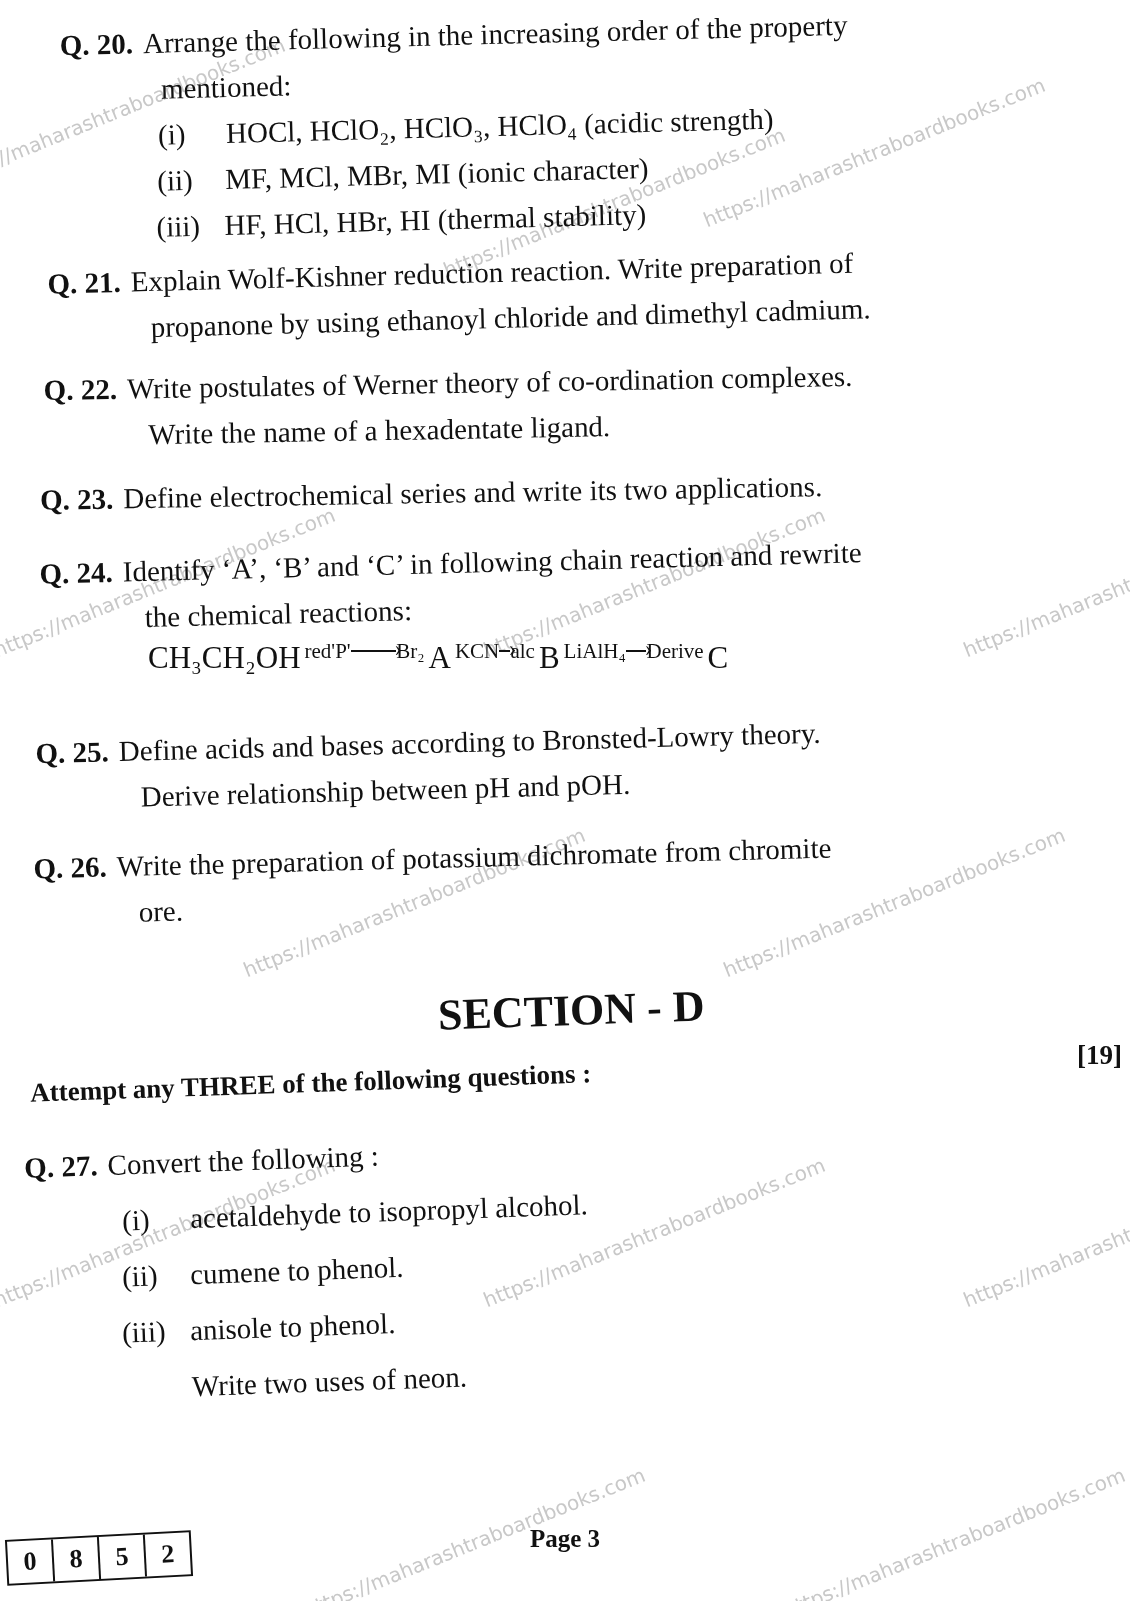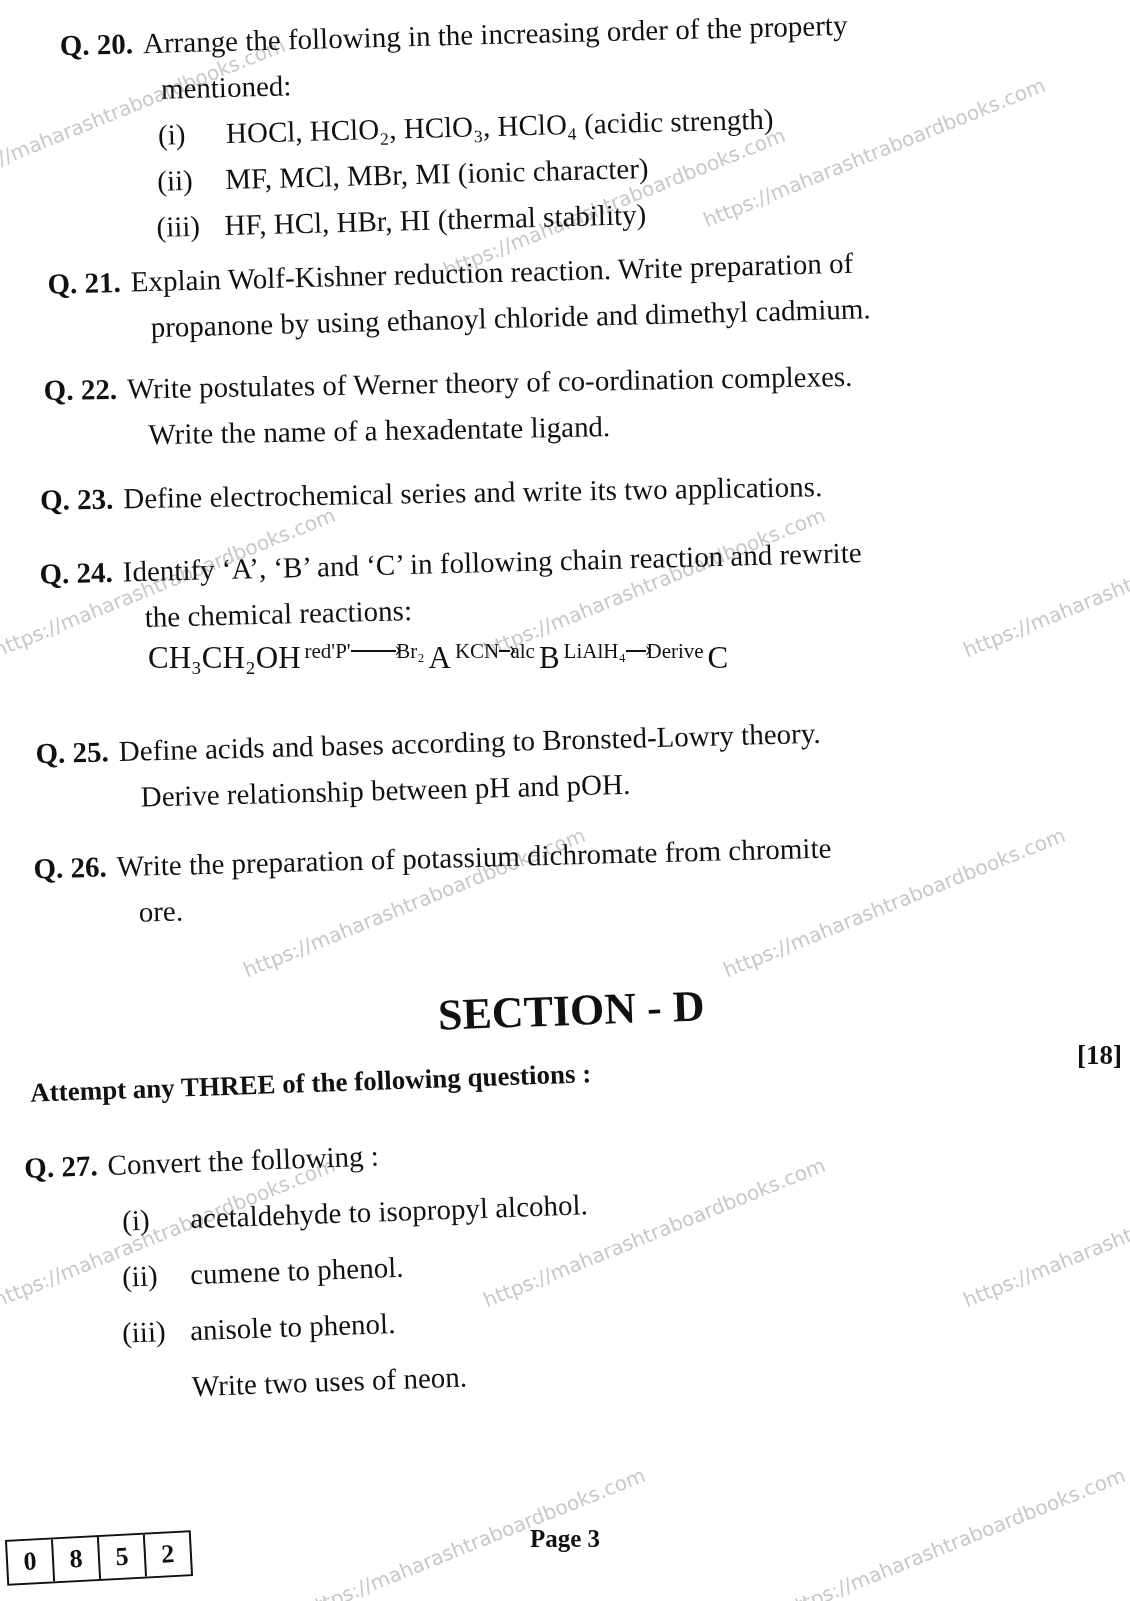--- a/index.html
+++ b/index.html
@@ -99,21 +99,21 @@
   <span class="qn">Q. 25.</span><span>Define acids and bases according to Bronsted-Lowry theory.</span><br>
   <span style="padding-left:104px">Derive relationship between pH and pOH.</span>
 </div>
 
 <div class="q" style="left:34px;top:835px;transform:rotate(-1.5deg);">
   <span class="qn">Q. 26.</span><span>Write the preparation of potassium dichromate from chromite</span><br>
   <span style="padding-left:104px">ore.</span>
 </div>
 
 <div class="section-title">SECTION - D</div>
-<div class="marks">[18]</div>
+<div class="marks">[19]</div>
 <div class="instr">Attempt any THREE of the following questions :</div>
 
 <div class="q" style="left:28px;top:1130px;line-height:56px;transform:rotate(-2deg);">
   <span class="qn">Q. 27.</span><span>Convert the following :</span><br>
   <span style="padding-left:96px"><span class="label">(i)</span><span>acetaldehyde to isopropyl alcohol.</span></span><br>
   <span style="padding-left:94px"><span class="label">(ii)</span><span>cumene to phenol.</span></span><br>
   <span style="padding-left:92px"><span class="label">(iii)</span><span>anisole to phenol.</span></span><br>
   <span style="padding-left:160px">Write two uses of neon.</span>
 </div>
 

